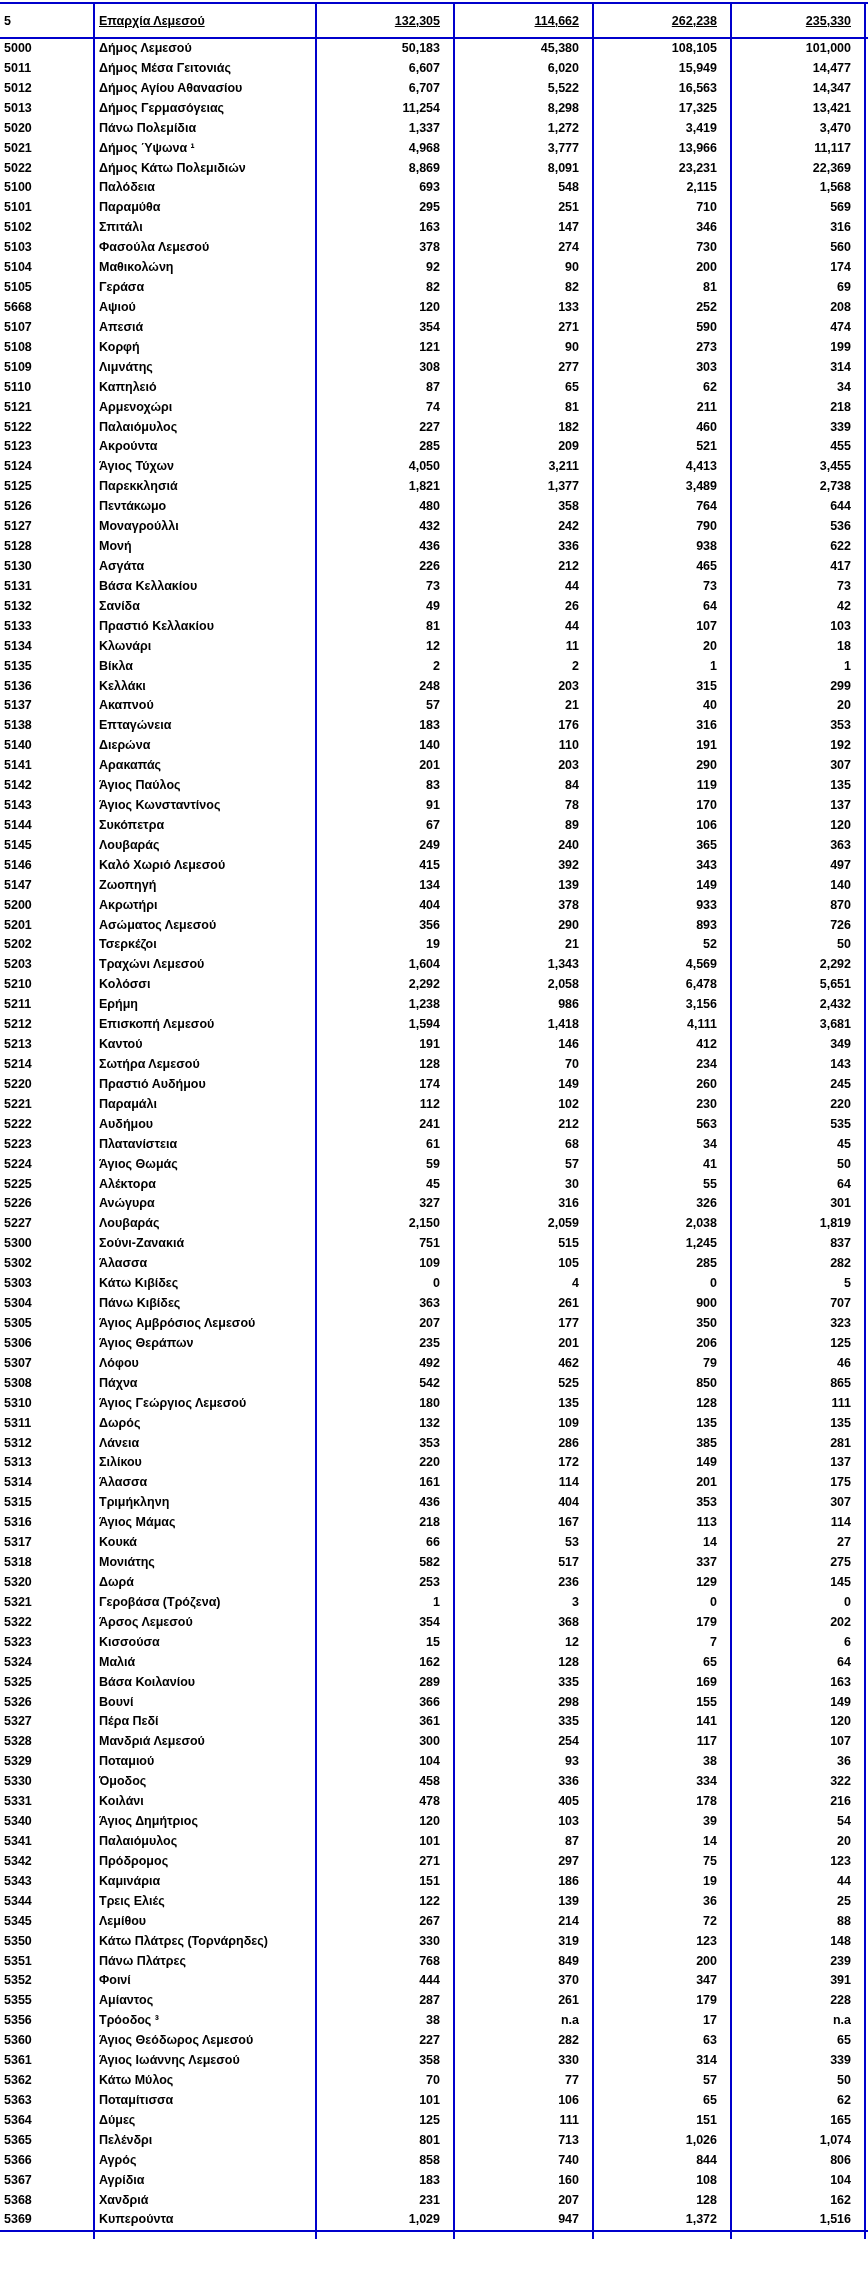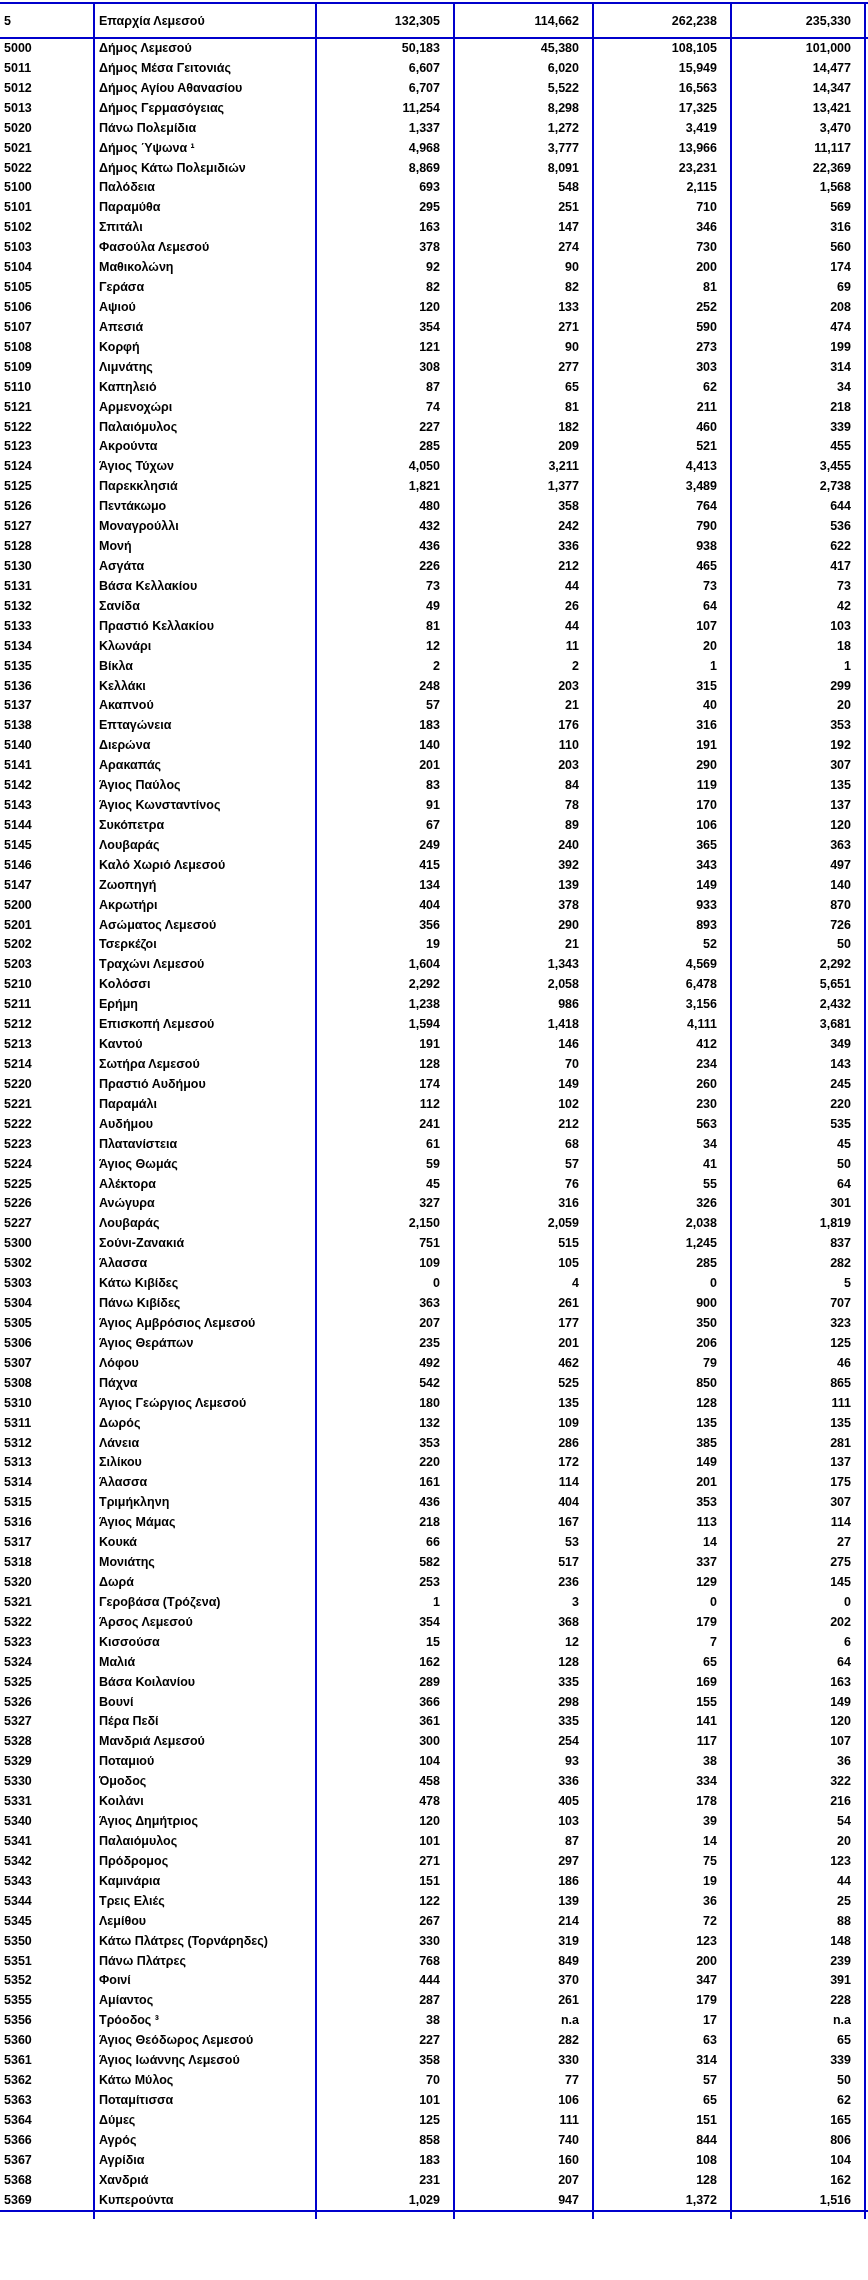--- a/index.html
+++ b/index.html
@@ -20,21 +20,21 @@
     grid-template-columns:93px 222px 138px 139px 138px 136px;
   }
   .cell{
     overflow:hidden;white-space:nowrap;
     font-size:12.5px;
   }
   .cell.code{padding-left:4px;text-align:left;}
   .cell.name{padding-left:4px;text-align:left;}
   .cell.num{padding-right:13px;text-align:right;}
   
-  .grid-row .cell:nth-child(n+2){border-left:2px solid var(--border-blue);}
+  .grid-row .cell:nth-child(n+2){border-left:2px solid var(--border-blue);text-decoration:underline;}
   .grid-row .cell:last-child{border-right:2px solid var(--border-blue);text-align:center;}
   
   .district-row{
     border-top:2px solid var(--border-blue);
     border-bottom:2px solid var(--border-blue);
     height:37px;
   }
   .district-row .cell{
     display:flex;align-items:center;height:100%;
   }
@@ -164,21 +164,21 @@
     </div>
     <div class="row">
       <div class="cell code">5105</div>
       <div class="cell name">Γεράσα</div>
       <div class="cell num">82</div>
       <div class="cell num">82</div>
       <div class="cell num">81</div>
       <div class="cell num">69</div>
     </div>
     <div class="row">
-      <div class="cell code">5106</div>
+      <div class="cell code">5668</div>
       <div class="cell name">Αψιού</div>
       <div class="cell num">120</div>
       <div class="cell num">133</div>
       <div class="cell num">252</div>
       <div class="cell num">208</div>
     </div>
     <div class="row">
       <div class="cell code">5107</div>
       <div class="cell name">Απεσιά</div>
       <div class="cell num">354</div>
@@ -519,21 +519,21 @@
       <div class="cell name">Άγιος Θωμάς</div>
       <div class="cell num">59</div>
       <div class="cell num">57</div>
       <div class="cell num">41</div>
       <div class="cell num">50</div>
     </div>
     <div class="row">
       <div class="cell code">5225</div>
       <div class="cell name">Αλέκτορα</div>
       <div class="cell num">45</div>
-      <div class="cell num">76</div>
+      <div class="cell num">30</div>
       <div class="cell num">55</div>
       <div class="cell num">64</div>
     </div>
     <div class="row">
       <div class="cell code">5226</div>
       <div class="cell name">Ανώγυρα</div>
       <div class="cell num">327</div>
       <div class="cell num">316</div>
       <div class="cell num">326</div>
       <div class="cell num">301</div>
@@ -898,20 +898,28 @@
       <div class="cell num">65</div>
       <div class="cell num">62</div>
     </div>
     <div class="row">
       <div class="cell code">5364</div>
       <div class="cell name">Δύμες</div>
       <div class="cell num">125</div>
       <div class="cell num">111</div>
       <div class="cell num">151</div>
       <div class="cell num">165</div>
+    </div>
+    <div class="row">
+      <div class="cell code">5365</div>
+      <div class="cell name">Πελένδρι</div>
+      <div class="cell num">801</div>
+      <div class="cell num">713</div>
+      <div class="cell num">1,026</div>
+      <div class="cell num">1,074</div>
     </div>
     <div class="row">
       <div class="cell code">5366</div>
       <div class="cell name">Αγρός</div>
       <div class="cell num">858</div>
       <div class="cell num">740</div>
       <div class="cell num">844</div>
       <div class="cell num">806</div>
     </div>
     <div class="row">

